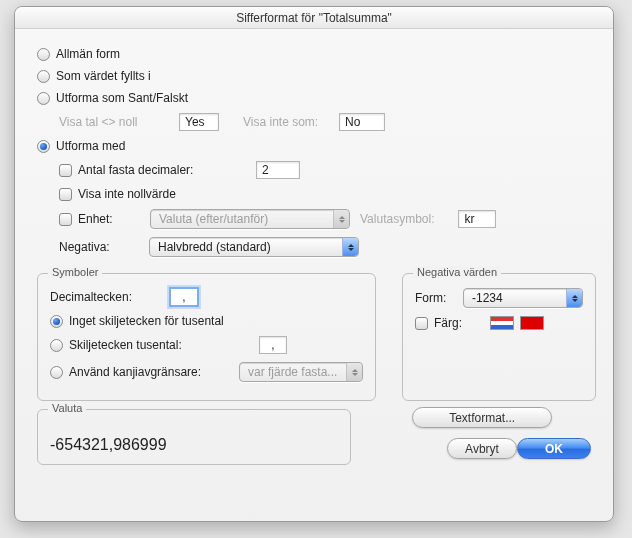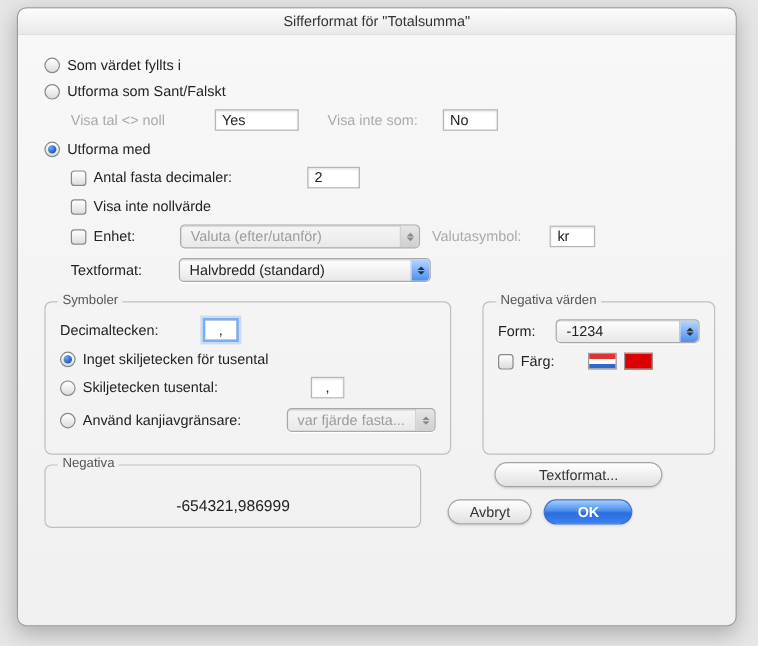--- a/index.html
+++ b/index.html
@@ -145,30 +145,34 @@
 </style>
 </head>
 <body>
 
 <div class="window">
   <div class="titlebar">Sifferformat för "Totalsumma"</div>
   <div class="content">
 
     <div class="row">
       <span class="radio"></span>
+      <span class="label">Allmän form</span>
+    </div>
+    <div class="row">
+      <span class="radio"></span>
       <span class="label">Som värdet fyllts i</span>
     </div>
     <div class="row">
       <span class="radio"></span>
       <span class="label">Utforma som Sant/Falskt</span>
     </div>
 
     <div class="row indent">
       <span class="label disabled" style="width:120px">Visa tal &lt;&gt; noll</span>
-      <span class="textfield" style="width:70px">Yes</span>
+      <span class="textfield" style="width:40px">Yes</span>
       <span style="width:24px"></span>
       <span class="label disabled" style="width:96px">Visa inte som:</span>
       <span class="textfield" style="width:46px">No</span>
     </div>
 
     <div class="row">
       <span class="radio selected"></span>
       <span class="label">Utforma med</span>
     </div>
 
@@ -191,21 +195,21 @@
               <span class="tri up"></span>
               <span class="tri dn"></span>
             </span>
         </span>
         <span style="width:10px"></span>
         <span class="label disabled">Valutasymbol:</span>
         <span style="width:24px"></span>
         <span class="textfield" style="width:38px">kr</span>
       </div>
       <div class="row">
-        <span class="label" style="width:90px">Textformat:</span>
+        <span class="label" style="width:90px">Negativa:</span>
         <span class="popup" style="width:210px">
           <span>Halvbredd (standard)</span>
           <span class="cap">
               <span class="tri up"></span>
               <span class="tri dn"></span>
             </span>
         </span>
       </div>
     </div>
 
@@ -259,29 +263,29 @@
           <span class="swatch-flag"></span>
           <span style="width:6px"></span>
           <span class="swatch-red"></span>
         </div>
       </div>
     </div>
 
     <div style="display:flex; gap:22px; align-items:flex-start;">
       <div style="flex:1.3">
         <div class="groupbox" style="padding-bottom:6px">
-          <span class="legend">Negativa</span>
-          <div style="text-align:center; padding:12px 0 4px 0; font-size:13px">-654321,986999</div>
+          <span class="legend">Valuta</span>
+          <div style="text-align:left; padding:12px 0 4px 0; font-size:16px">-654321,986999</div>
         </div>
       </div>
       <div style="flex:0.9; padding-top:6px">
         <div style="display:flex; justify-content:center; margin-bottom:10px">
           <span class="button" style="min-width:140px">Textformat...</span>
         </div>
-        <div style="display:flex; justify-content:flex-start; gap:10px">
+        <div style="display:flex; justify-content:flex-end; ">
           <span class="button">Avbryt</span>
           <span class="button default" style="min-width:74px">OK</span>
         </div>
       </div>
     </div>
 
   </div>
 </div>
 
 </body></html>

